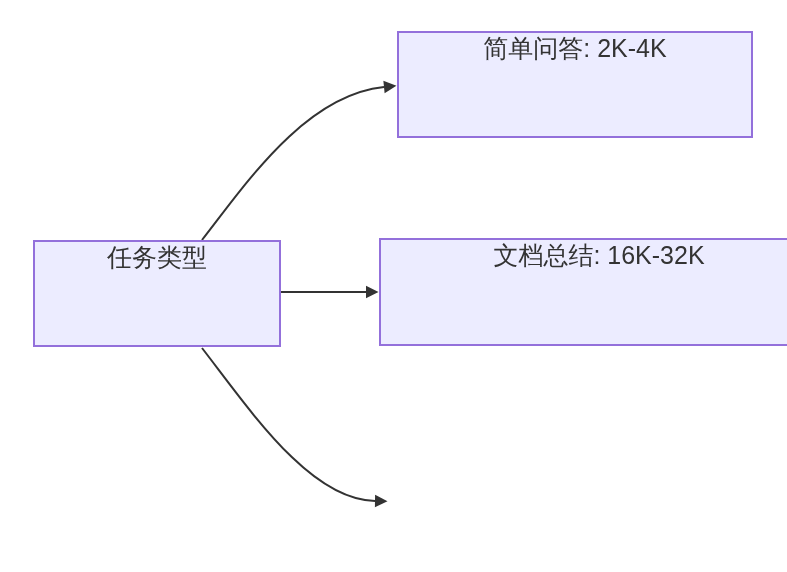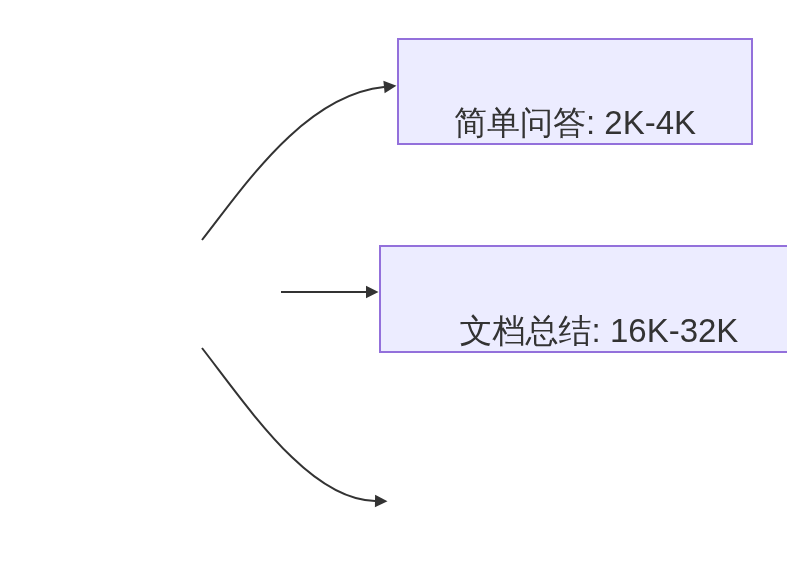--- a/index.html
+++ b/index.html
@@ -31,27 +31,26 @@
     fill: var(--edge, #333333);
     stroke: none;
   }
   .node {
     position: absolute;
     box-sizing: border-box;
     background: var(--node-fill, #ECECFF);
     border: 2px solid var(--node-border, #9370DB);
     color: var(--text, #333333);
     display: flex;
-    align-items: flex-end;
+    align-items: flex-start;
     justify-content: center;
     text-align: center;
-    font-size: 33px;
+    font-size: 25px;
     line-height: 1.2;
     white-space: nowrap;
-    margin-top: 7px;
   }
   .node-root    { left: 33px;  top: 240px; width: 248px; height: 107px; }
   .node-branch0 { left: 397px; top: 31px;  width: 356px; height: 107px; }
   .node-branch1 { left: 379px; top: 238px; width: 440px; height: 108px; }
   .node-branch2 { left: 388px; top: 444px; width: 374px; height: 112px; }
 </style>
 </head>
 <body>
 
 <div class="canvas">
@@ -60,20 +59,23 @@
     <defs>
       <marker id="arrowhead" viewBox="0 0 12 12" refX="1" refY="6" markerWidth="7.5" markerHeight="7.5" orient="auto">
         <path class="arrowhead-shape" d="M1,1 L11,6 L1,11 Z"></path>
       </marker>
     </defs>
     <path class="edge" d="M202,240 C245,185 305,95 384,87" marker-end="url(#arrowhead)"></path>
     <path class="edge" d="M281,292 L366,292" marker-end="url(#arrowhead)"></path>
     <path class="edge" d="M202,348 C250,410 310,500 375,501" marker-end="url(#arrowhead)"></path>
   </svg>
 
+  <div class="node node-root">
+    <span>任务类型</span>
+  </div>
 
   <div class="node node-branch0">
     <span>简单问答: 2K-4K</span>
   </div>
 
   <div class="node node-branch1">
     <span>文档总结: 16K-32K</span>
   </div>
 
 

